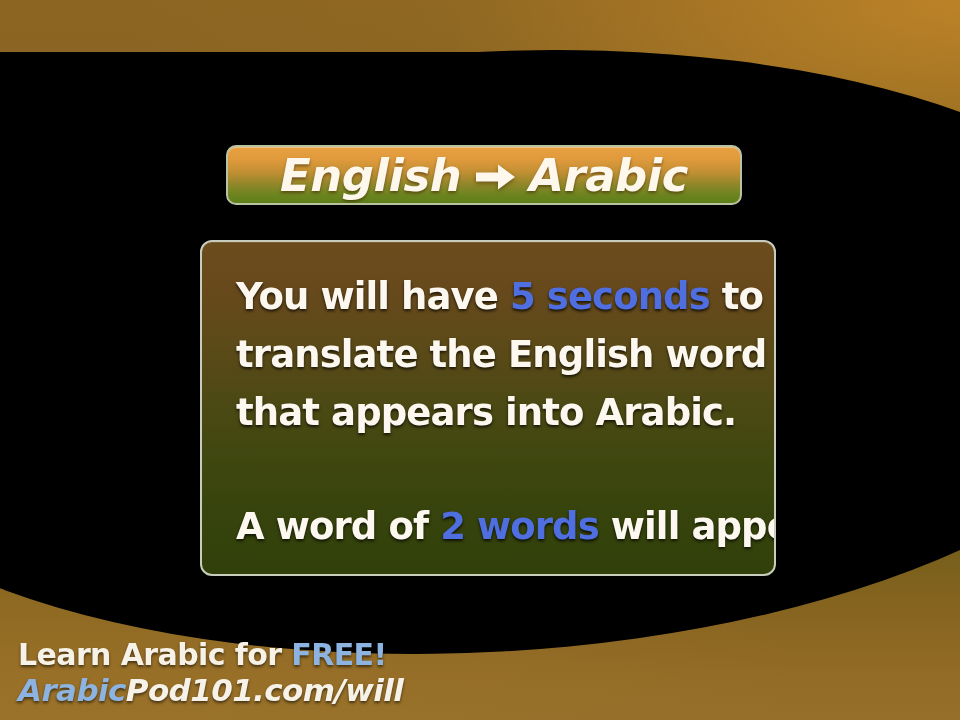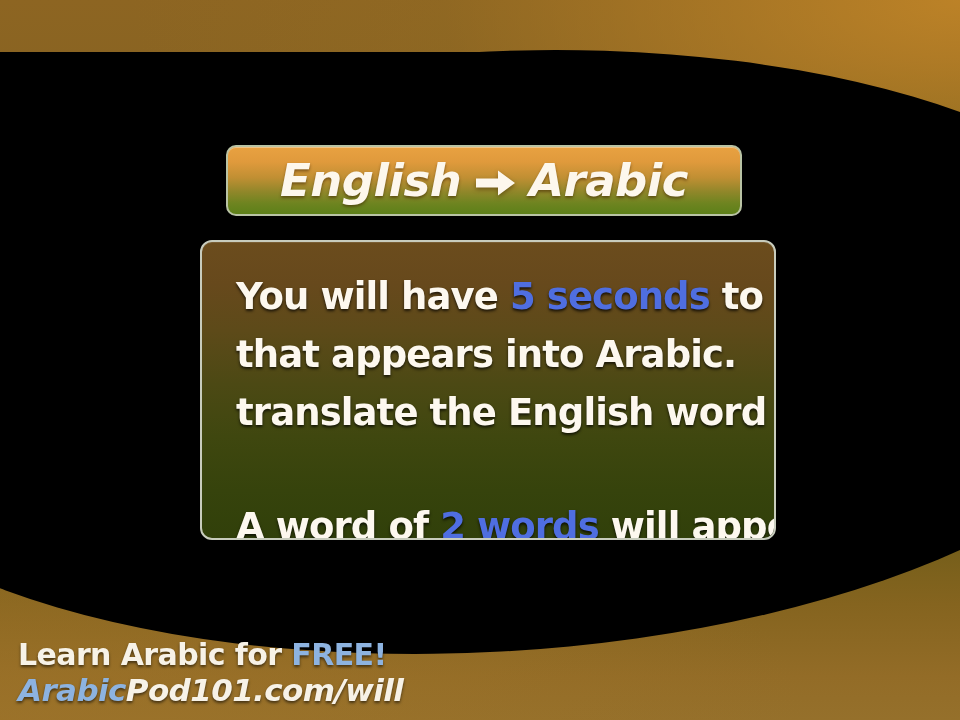--- a/index.html
+++ b/index.html
@@ -75,21 +75,21 @@
     height: 430px;
     background: #000000;
   }
 
   
   .banner {
     position: absolute;
     left: 226px;
     top: 145px;
     width: 516px;
-    height: 71px;
+    height: 60px;
     border-radius: 10px;
     border: 2px solid #b9c3a4;
     box-sizing: border-box;
     background: linear-gradient(
       180deg,
       #e8a141 0%,
       #e09a3c 22%,
       #c08f33 46%,
       #92872a 66%,
       #6e8420 84%,
@@ -124,21 +124,21 @@
     flex: none;
   }
   .banner-arrow svg { display: block; filter: drop-shadow(0 2px 2px rgba(60,35,0,0.5)); }
 
   
   .panel {
     position: absolute;
     left: 200px;
     top: 240px;
     width: 576px;
-    height: 300px;
+    height: 336px;
     box-sizing: border-box;
     border-radius: 12px;
     border: 2px solid #c8ccbd;
     background: linear-gradient(
       180deg,
       #6b4c1d 0%,
       #67491c 14%,
       #5d4a19 30%,
       #4c4914 48%,
       #3f470f 66%,
@@ -216,23 +216,23 @@
       <svg viewBox="0 0 40 28" width="40" height="28" aria-hidden="true">
         <path d="M0 9.5 H22 V1.5 L39 14 L22 26.5 V18.5 H0 Z" fill="#fdf7ec"></path>
       </svg>
     </span>
     <span class="banner-text">Arabic</span>
   </div>
 
   <div class="panel">
     <div class="panel-line"><span>You will have </span><span class="hl">5 seconds</span><span> to</span></div>
 
+    <div class="panel-line">translate the English word</div>
+
     <div class="panel-line">that appears into Arabic.</div>
-
-    <div class="panel-line">translate the English word</div>
 
     <div class="panel-gap"></div>
 
     <div class="panel-line"><span>A word of </span><span class="hl">2 words</span><span> will appear.</span></div>
   </div>
 
   <div class="footer">
     <div class="footer-line1"><span>Learn Arabic for </span><span class="brand-blue">FREE!</span></div>
     <div class="footer-line2"><span class="brand-blue">Arabic</span><span>Pod101.com/will</span></div>
   </div>

